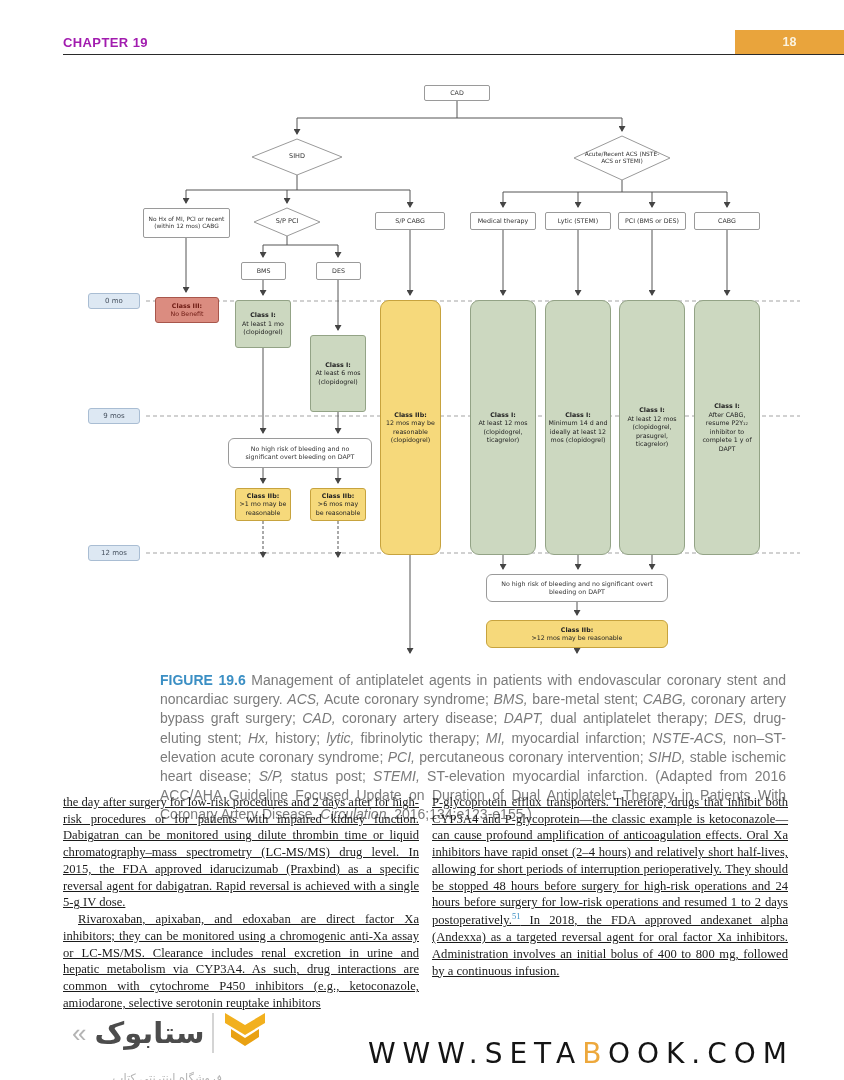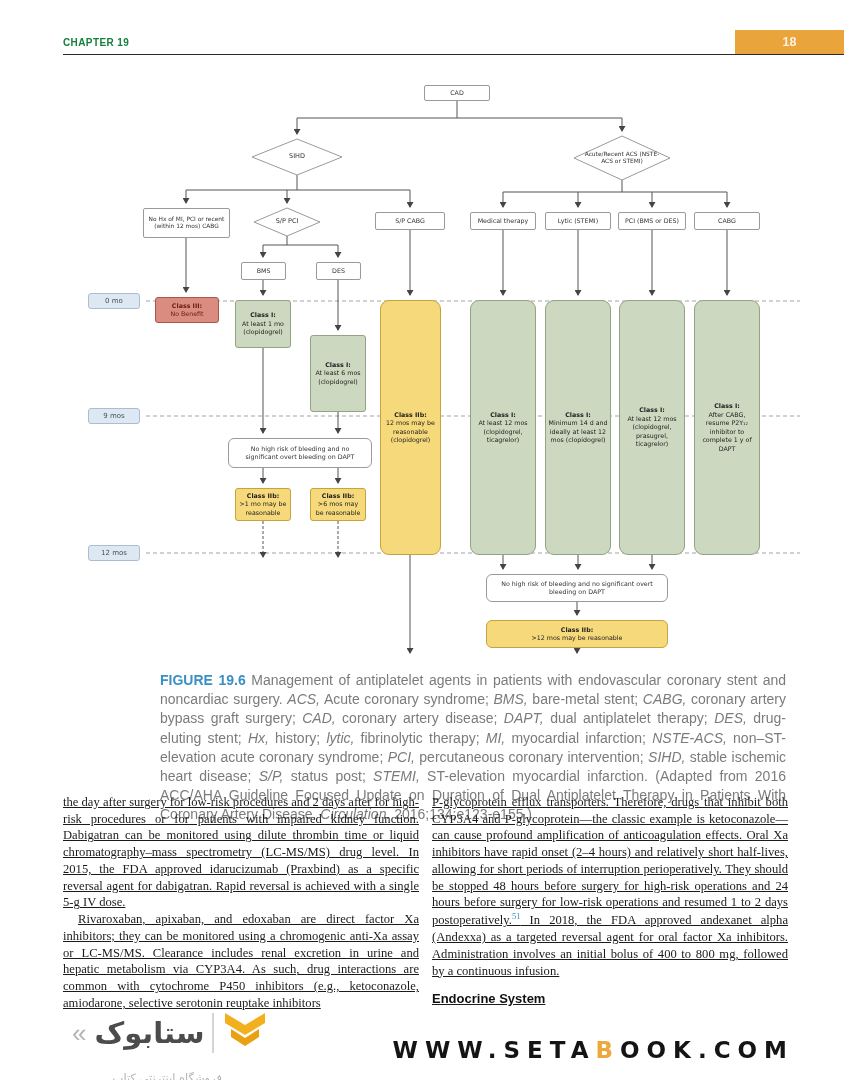--- a/index.html
+++ b/index.html
@@ -3,21 +3,21 @@
 <meta charset="utf-8">
 <style>
   * { margin:0; padding:0; box-sizing:border-box; }
   html,body { background:#ffffff; }
   body {
     width:844px; height:1080px; position:relative; overflow:hidden;
     font-family:"Liberation Sans", sans-serif;
   }
   
   .header { position:absolute; top:30px; left:63px; width:781px; height:24px; display:flex; align-items:center; }
-  .chapter-label { color:#15803d; font-weight:bold; font-size:10px; letter-spacing:.4px; }
+  .chapter-label { color:#a21caf; font-weight:bold; font-size:13px; letter-spacing:.4px; }
   .chapter-title { color:#222; font-size:13.5px; margin-left:10px; }
   .header-line { position:absolute; top:54px; left:63px; width:781px; border-top:1.5px solid #2a2a2a; }
   .page-tab {
     position:absolute; top:30px; right:0; width:109px; height:24px;
     background:#e9a43c; color:#fbf3df; font-weight:bold; font-size:12.5px;
     display:flex; align-items:center; justify-content:center;
   }
   
   .chart { position:absolute; top:80px; left:0; width:844px; height:594px;
            font-family:"DejaVu Sans","Liberation Sans",sans-serif; }
@@ -74,22 +74,22 @@
     font-size:13px; color:#101010; margin-top:11px;
   }
   
   .footer { position:absolute; top:1005px; left:0; width:844px; height:75px; }
   .persian-title {
     position:absolute; right:56px; top:5px; direction:rtl;
     font-family:"DejaVu Sans", sans-serif; font-weight:bold; font-size:15px; color:#141414;
   }
   .site-line {
     position:absolute; right:50px; top:32px;
-    font-family:"DejaVu Sans", sans-serif; font-weight:bold;
-    font-size:23px; letter-spacing:7px; color:#141414; white-space:nowrap;
+    font-family:"DejaVu Sans", sans-serif; font-weight:normal;
+    font-size:28px; letter-spacing:7px; color:#141414; white-space:nowrap;
   }
   .site-line .hl { color:#eda83c; }
   .logo { position:absolute; left:72px; top:8px; }
   .logo-row { display:flex; align-items:center; gap:8px; }
   .logo-quote { color:#b4b4b4; font-size:26px; line-height:1; }
   .logo-name { font-family:"DejaVu Sans", sans-serif; direction:rtl; font-weight:bold; font-size:29px; color:#4c4c4c; line-height:1; }
   .logo-bar { width:2px; height:40px; background:#d4d4d4; display:inline-block; }
   .logo-sub { font-family:"DejaVu Sans", sans-serif; direction:rtl; color:#b5b5b5; font-size:11.5px; margin-top:18px; margin-right:4px; text-align:right; width:150px; }
 </style>
 </head>
@@ -236,21 +236,20 @@
 
   <div class="caption"><span class="cap-label">FIGURE 19.6</span><span>  Management of antiplatelet agents in patients with endovascular coronary stent and noncardiac surgery. </span><span class="cap-italic">ACS,</span><span> Acute coronary syndrome; </span><span class="cap-italic">BMS,</span><span> bare-metal stent; </span><span class="cap-italic">CABG,</span><span> coronary artery bypass graft surgery; </span><span class="cap-italic">CAD,</span><span> coronary artery disease; </span><span class="cap-italic">DAPT,</span><span> dual antiplatelet therapy; </span><span class="cap-italic">DES,</span><span> drug-eluting stent; </span><span class="cap-italic">Hx,</span><span> history; </span><span class="cap-italic">lytic,</span><span> fibrinolytic therapy; </span><span class="cap-italic">MI,</span><span> myocardial infarction; </span><span class="cap-italic">NSTE-ACS,</span><span> non–ST-elevation acute coronary syndrome; </span><span class="cap-italic">PCI,</span><span> percutaneous coronary intervention; </span><span class="cap-italic">SIHD,</span><span> stable ischemic heart disease; </span><span class="cap-italic">S/P,</span><span> status post; </span><span class="cap-italic">STEMI,</span><span> ST-elevation myocardial infarction. (Adapted from 2016 ACC/AHA Guideline Focused Update on Duration of Dual Antiplatelet Therapy in Patients With Coronary Artery Disease. </span><span class="cap-italic">Circulation.</span><span> 2016;134;e123-e155.)</span></div>
 
   <div class="bodytext">
     <div class="col">
       <p>the day after surgery for low-risk procedures and 2 days after for high-risk procedures or for patients with impaired kidney function. Dabigatran can be monitored using dilute thrombin time or liquid chromatography–mass spectrometry (LC-MS/MS) drug level. In 2015, the FDA approved idarucizumab (Praxbind) as a specific reversal agent for dabigatran. Rapid reversal is achieved with a single 5-g IV dose.</p>
       <p class="indent">Rivaroxaban, apixaban, and edoxaban are direct factor Xa inhibitors; they can be monitored using a chromogenic anti-Xa assay or LC-MS/MS. Clearance includes renal excretion in urine and hepatic metabolism via CYP3A4. As such, drug interactions are common with cytochrome P450 inhibitors (e.g., ketoconazole, amiodarone, selective serotonin reuptake inhibitors</p>
     </div>
     <div class="col">
       <p><span>P-glycoprotein efflux transporters. Therefore, drugs that inhibit both CYP3A4 and P-glycoprotein—the classic example is ketoconazole—can cause profound amplification of anticoagulation effects. Oral Xa inhibitors have rapid onset (2–4 hours) and relatively short half-lives, allowing for short periods of interruption perioperatively. They should be stopped 48 hours before surgery for high-risk operations and 24 hours before surgery for low-risk operations and resumed 1 to 2 days postoperatively.</span><sup class="ref">51</sup><span> In 2018, the FDA approved andexanet alpha (Andexxa) as a targeted reversal agent for oral factor Xa inhibitors. Administration involves an initial bolus of 400 to 800 mg, followed by a continuous infusion.</span></p>
-      <div class="endo-heading">Endocrine System</div>
     </div>
   </div>
 
   <div class="footer">
     <div class="logo">
       <div class="logo-row">
         <span class="logo-quote">«</span>
         <span class="logo-name">ستابوک</span>
         <span class="logo-bar"></span>
         <svg class="logo-mark" width="46" height="40" viewBox="0 0 46 40">

